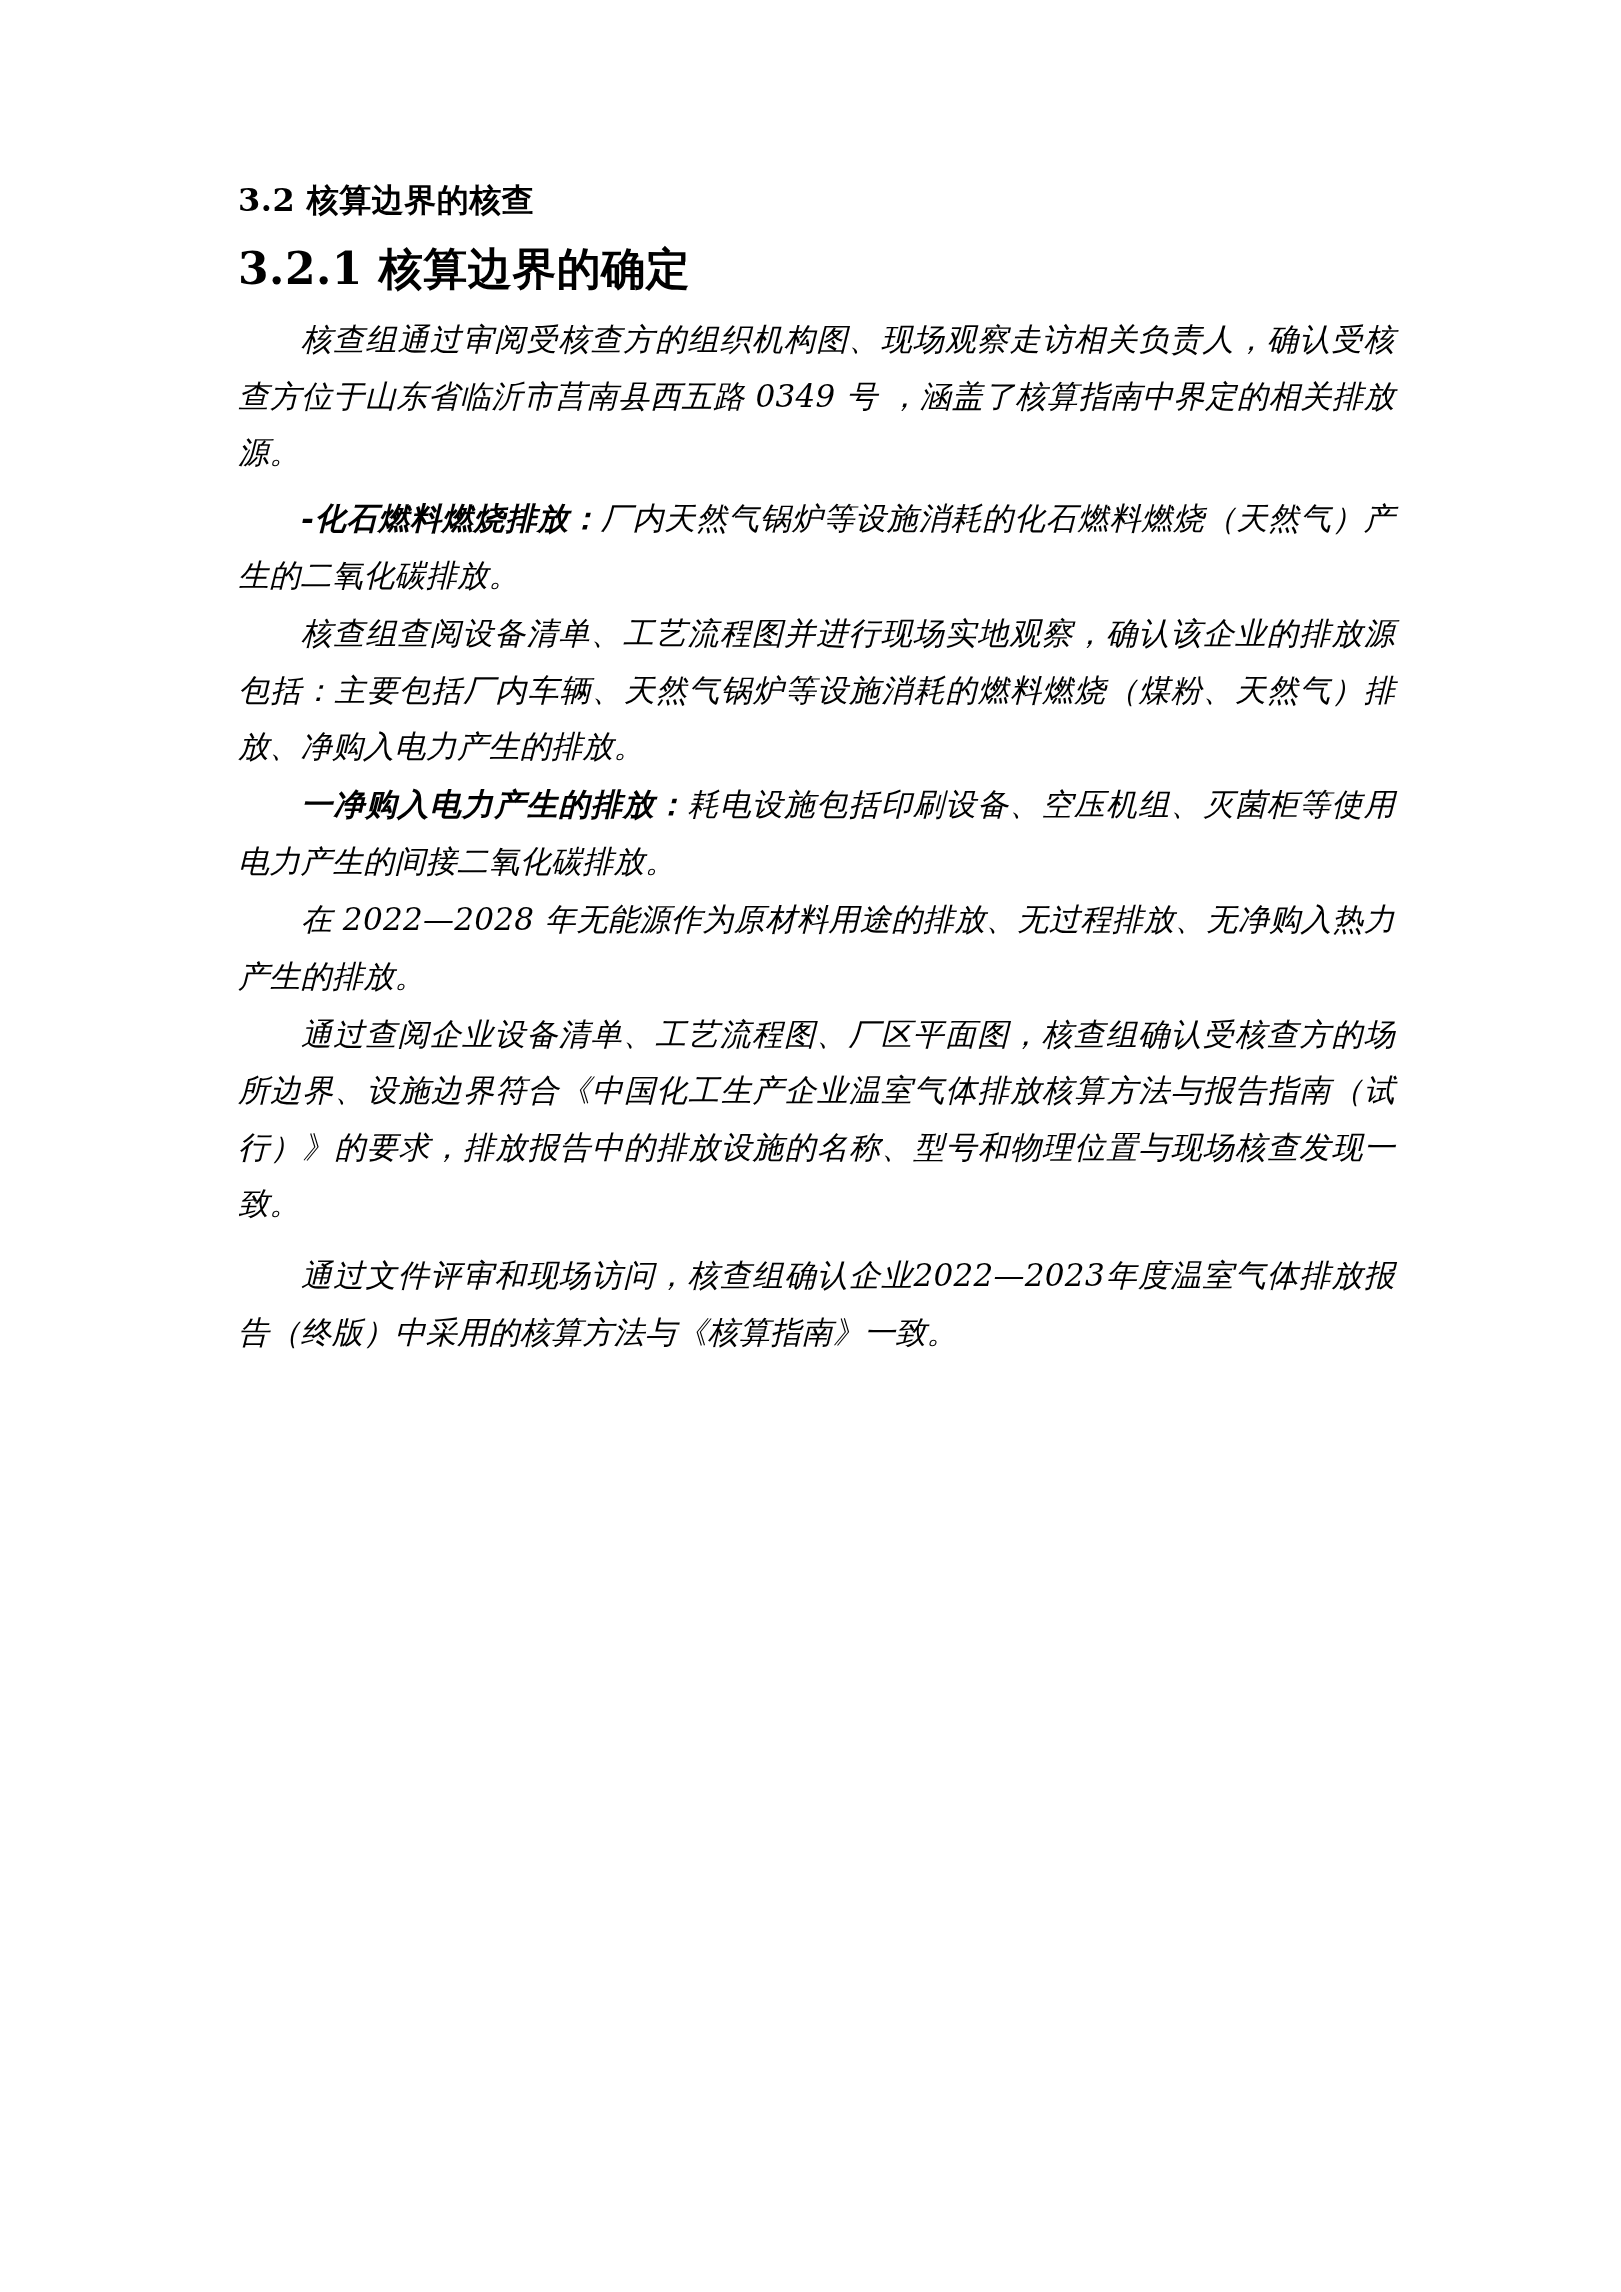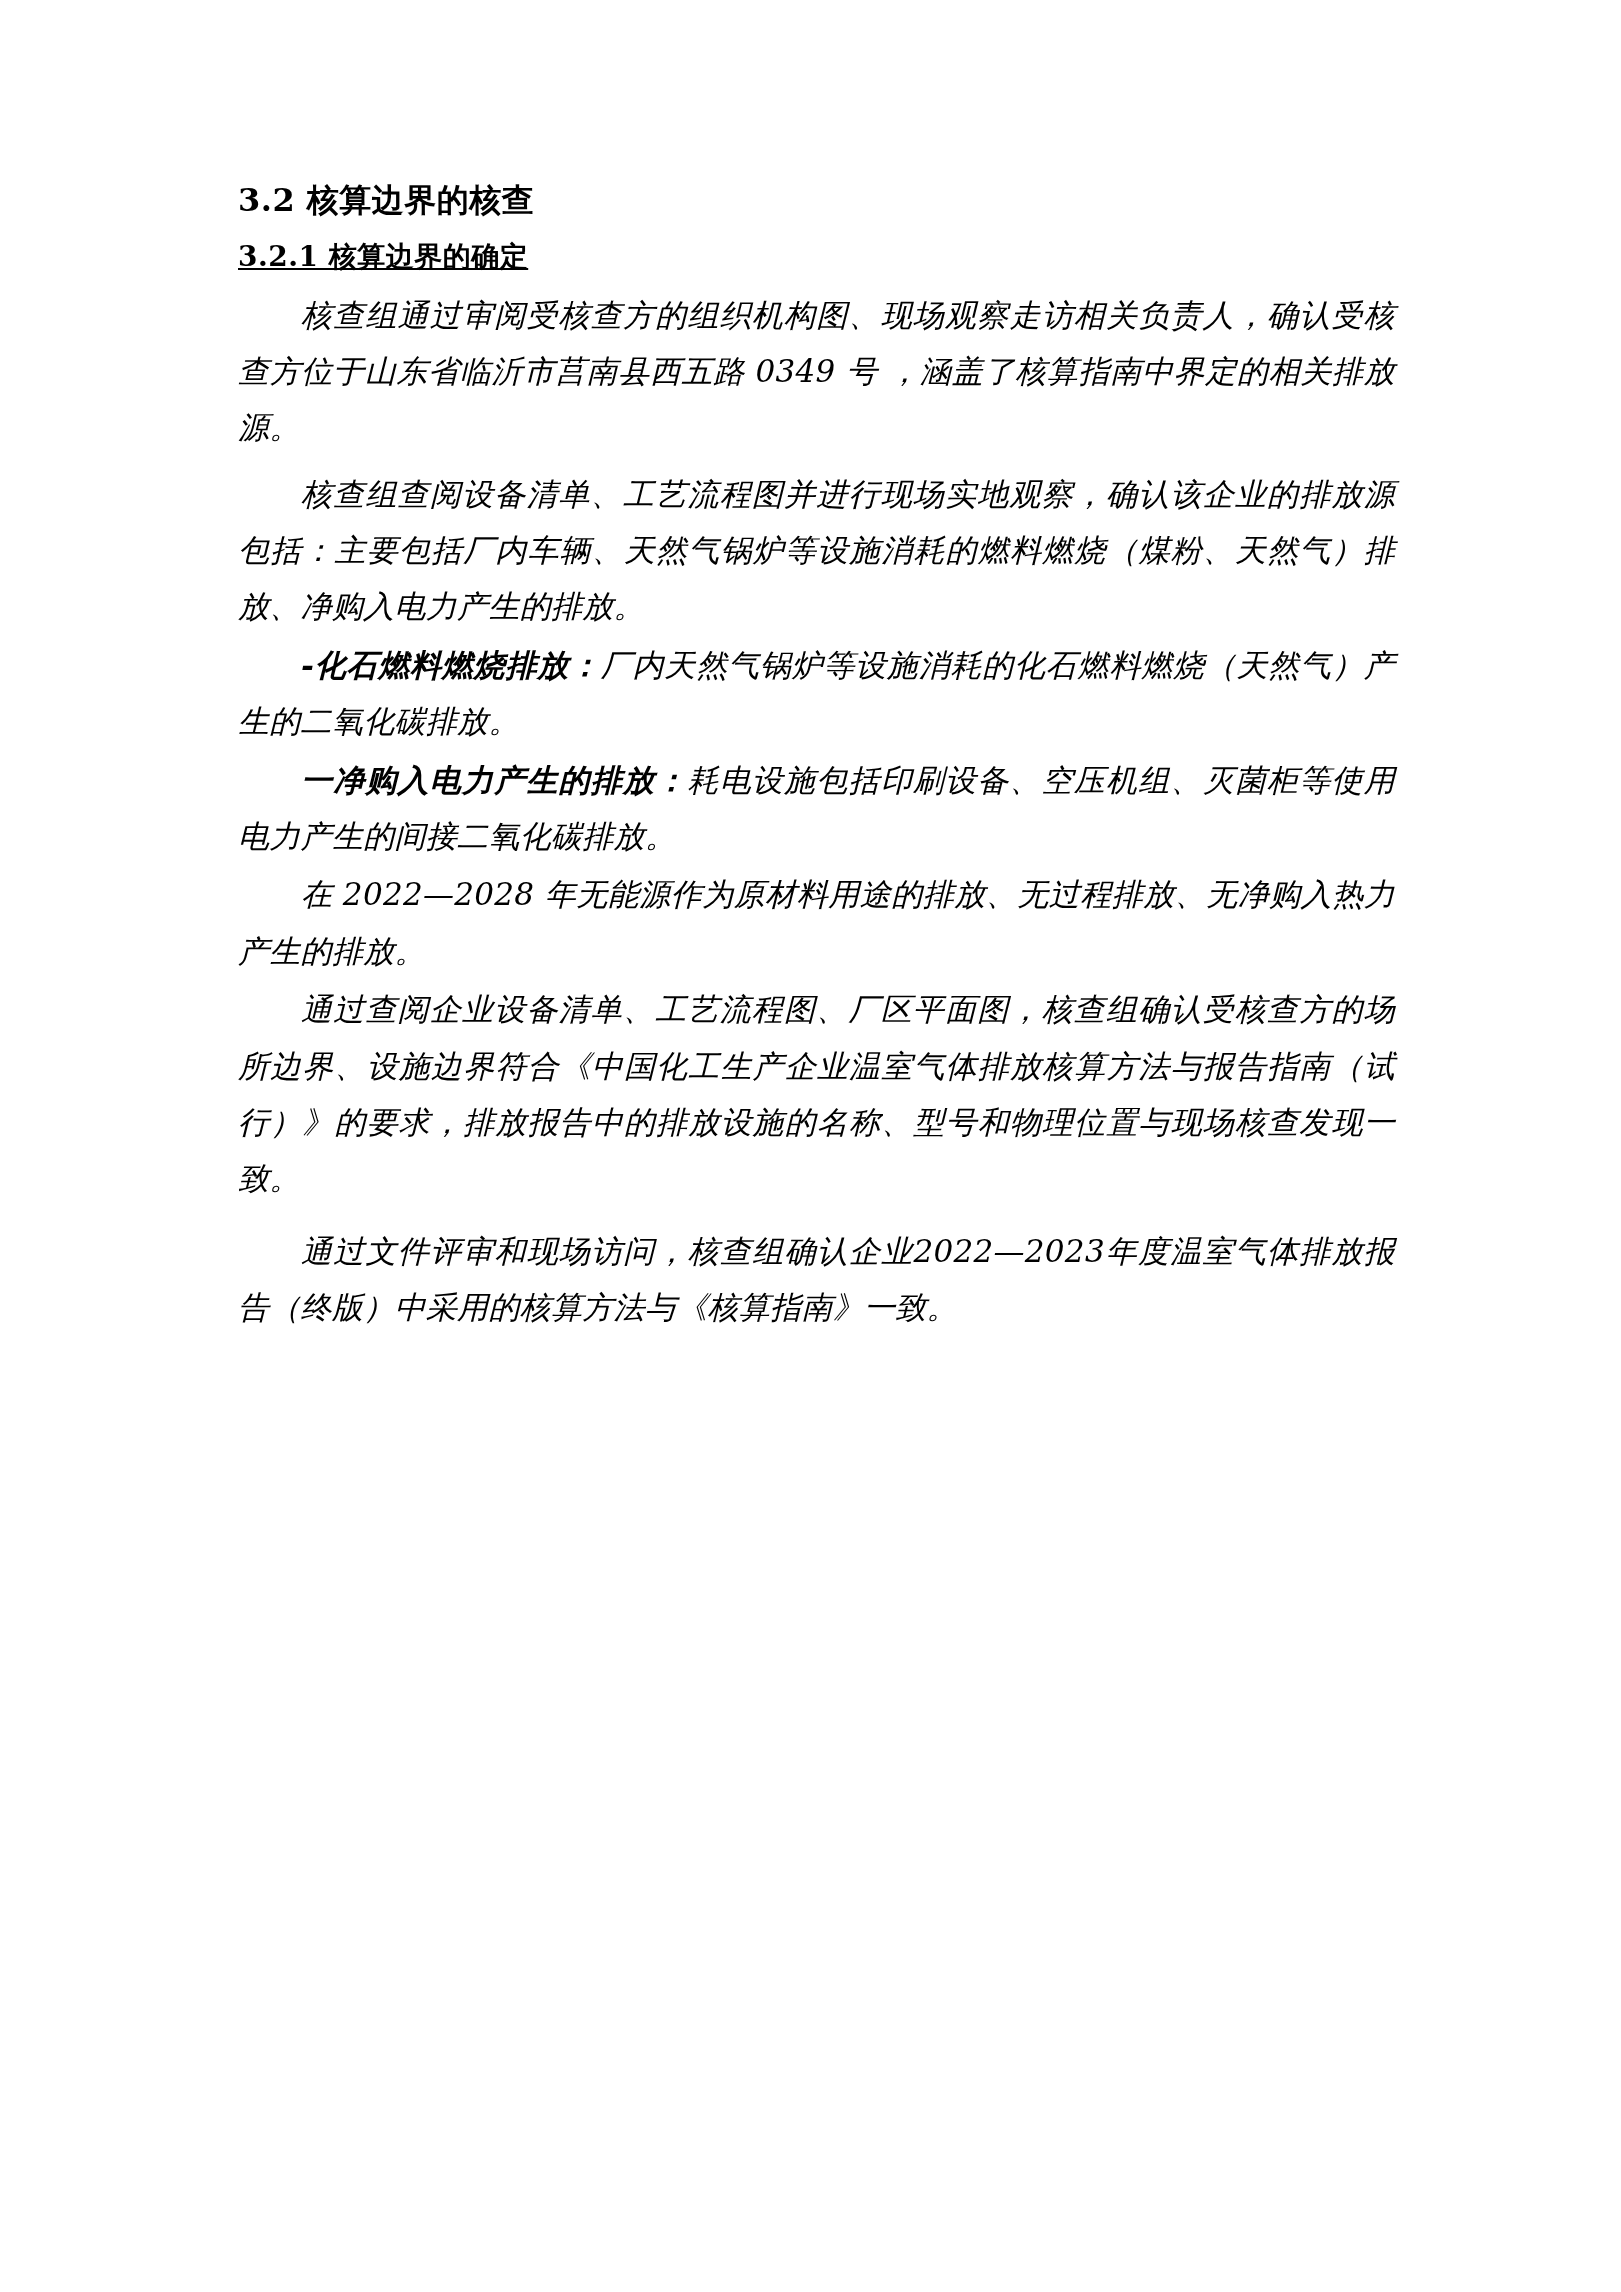--- a/index.html
+++ b/index.html
@@ -23,26 +23,25 @@
     width: 1157px;
   }
   .h-sec {
     font-size: 32px;
     font-weight: bold;
     line-height: 1.55;
     margin: 0 0 9.8px 0;
     letter-spacing: 0.5px;
   }
   .h-sub {
-    font-size: 28px;
+    font-size: 44px;
     font-weight: bold;
     line-height: 1.55;
     margin: 0 0 7.8px 0;
     letter-spacing: 0.5px;
-    text-decoration: underline;
   }
   .para {
     font-size: 31px;
     line-height: 1.82;
     margin: 0 0 2px 0;
     text-align: justify;
     text-justify: inter-ideograph;
     text-indent: 63px;
     letter-spacing: 0.3px;
     font-style: italic;
@@ -70,25 +69,25 @@
 
     <h2 class="h-sec">3.2  核算边界的核查</h2>
 
     <h3 class="h-sub">3.2.1  核算边界的确定</h3>
 
     <p class="para">核查组通过审阅受核查方的组织机构图、现场观察走访相关负责人，确认受核查方位于山东省临沂市莒南县西五路 0349 号 ，涵盖了核算指南中界定的相关排放源。</p>
 
     <div class="spacer-sm"></div>
 
 
-    <p class="para">核查组查阅设备清单、工艺流程图并进行现场实地观察，确认该企业的排放源包括：主要包括厂内车辆、天然气锅炉等设施消耗的燃料燃烧（煤粉、天然气）排放、净购入电力产生的排放。</p>
-
     <p class="para">
       <b>-化石燃料燃烧排放：</b><span>厂内天然气锅炉等设施消耗的化石燃料燃烧（天然气）产生的二氧化碳排放。</span>
     </p>
+
+    <p class="para">核查组查阅设备清单、工艺流程图并进行现场实地观察，确认该企业的排放源包括：主要包括厂内车辆、天然气锅炉等设施消耗的燃料燃烧（煤粉、天然气）排放、净购入电力产生的排放。</p>
 
     <p class="para">
       <b>一净购入电力产生的排放：</b><span>耗电设施包括印刷设备、空压机组、灭菌柜等使用电力产生的间接二氧化碳排放。</span>
     </p>
 
     <p class="para">在 2022—2028 年无能源作为原材料用途的排放、无过程排放、无净购入热力产生的排放。</p>
 
     <p class="para">通过查阅企业设备清单、工艺流程图、厂区平面图，核查组确认受核查方的场所边界、设施边界符合《中国化工生产企业温室气体排放核算方法与报告指南（试行）》的要求，排放报告中的排放设施的名称、型号和物理位置与现场核查发现一致。</p>
 
     <div class="spacer-md"></div>

